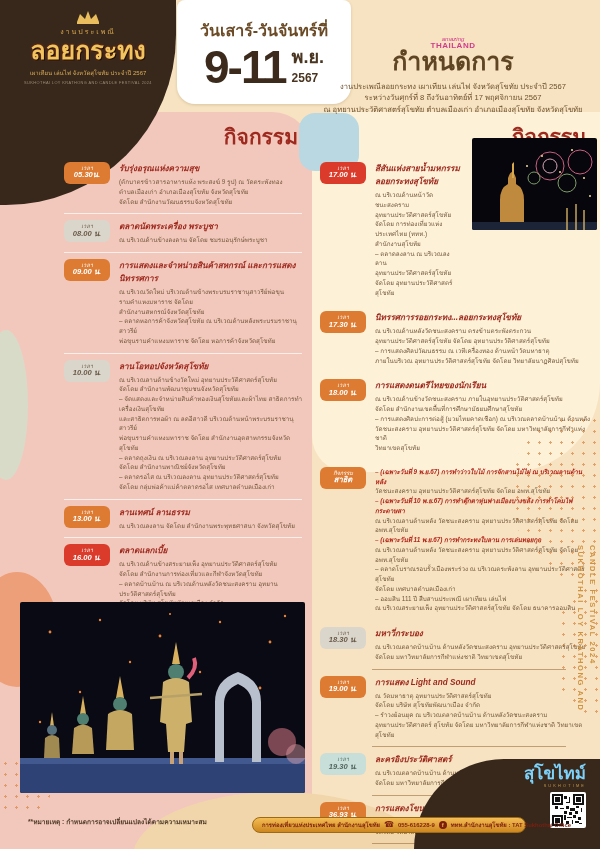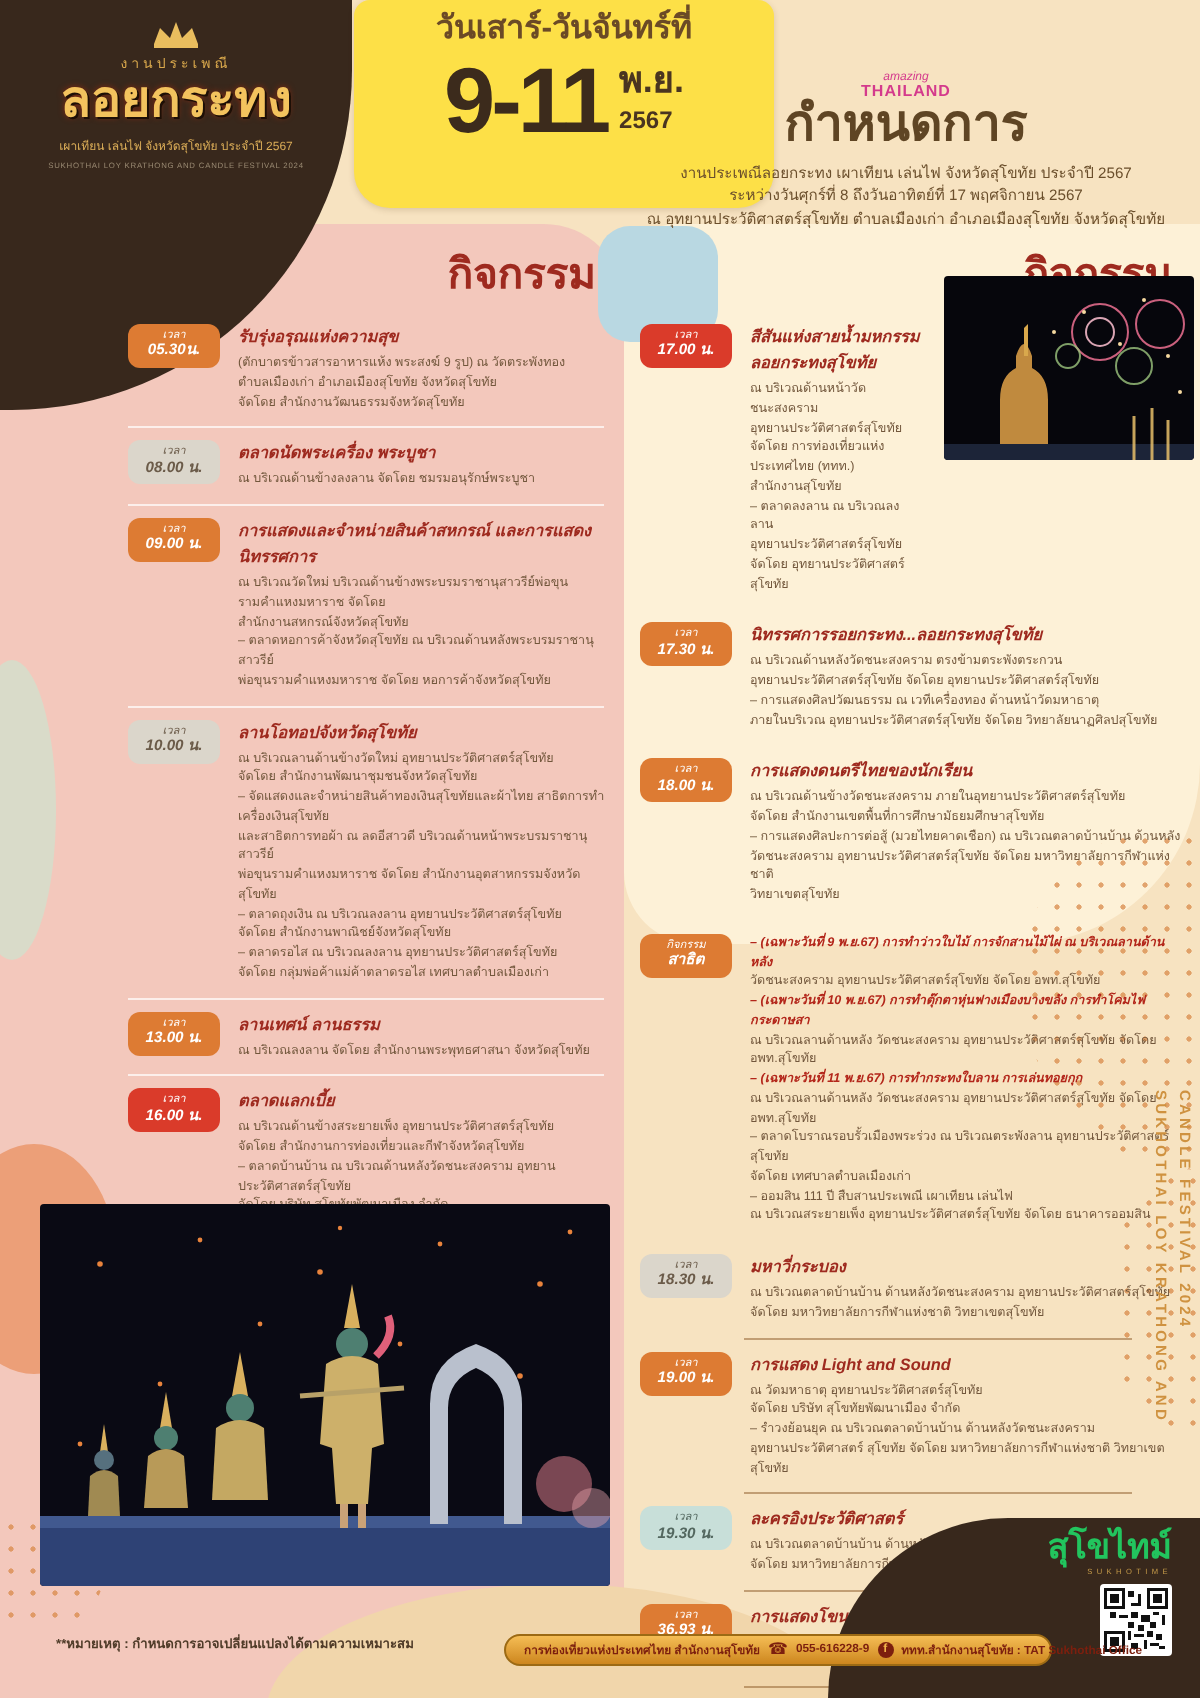--- a/index.html
+++ b/index.html
@@ -22,22 +22,22 @@
 
   
   .logo-blob{position:absolute;left:0;top:0;width:176px;height:205px;background:#38281c;border-radius:0 0 170px 0;z-index:3;
     text-align:center;color:#e9bd5e;box-sizing:border-box;padding-top:10px;}
   .logo-pre{font-size:7px;letter-spacing:2px;color:#d9a84c;margin-top:2px;}
   .logo-main{font-size:25px;font-weight:bold;color:#f3c35e;text-shadow:1px 1px 0 #1d0f06,0 0 3px #8a2a10;line-height:1.05;}
   .logo-sub1{font-size:6px;color:#dcae58;margin-top:5px;}
   .logo-sub2{font-size:3.9px;color:#9a8a72;letter-spacing:.4px;margin-top:2px;}
   .crown{display:block;margin:0 auto;}
 
-  .date-card{position:absolute;left:177px;top:0;width:210px;height:104px;background:#fde047;border-radius:8px 8px 18px 18px;z-index:3;
-    text-align:center;box-sizing:border-box;padding-top:1px;box-shadow:0 1px 3px rgba(90,60,20,.18);}
+  .date-card{position:absolute;left:177px;top:0;width:174px;height:104px;background:#ffffff;border-radius:8px 8px 18px 18px;z-index:3;
+    text-align:center;box-sizing:border-box;padding-top:18px;box-shadow:0 1px 3px rgba(90,60,20,.18);}
   .date-line1{font-size:16px;color:#6b4a26;font-weight:bold;}
   .date-row{display:flex;justify-content:center;align-items:center;gap:6px;margin-top:1px;}
   .date-big{font-size:46px;font-weight:bold;color:#3c2b1c;letter-spacing:-2px;line-height:1;}
   .date-suffix{text-align:left;color:#4a3520;}
   .date-month{font-size:18px;font-weight:bold;line-height:1.1;}
   .date-year{font-size:12px;font-weight:bold;}
 
   .header-right{position:absolute;left:310px;top:12px;width:286px;z-index:3;text-align:center;}
   .logos-row{display:flex;justify-content:center;align-items:center;gap:5px;height:26px;flex-direction:column;}
   .logo-circle{width:22px;height:22px;border-radius:50%;display:inline-flex;align-items:center;justify-content:center;font-size:8px;color:rgba(255,255,255,.85);box-shadow:inset 0 0 0 2px rgba(255,255,255,.35);}
@@ -82,21 +82,21 @@
   .side-text span{display:block;}
 
   
   .footnote{position:absolute;left:28px;top:816px;z-index:5;font-size:6.6px;font-weight:bold;color:#4f3b28;}
   .footer-bar{position:absolute;left:252px;top:817px;width:274px;height:16px;z-index:5;border-radius:9px;
     background:linear-gradient(#f5bd55,#cd861e);border:1px solid #9c6a14;box-sizing:border-box;
     display:flex;align-items:center;gap:4px;padding:0 9px;color:#7c1f0e;font-size:5.9px;font-weight:bold;white-space:nowrap;}
   .phone-icon{font-size:8px;line-height:1;}
   .fb-icon{width:8px;height:8px;border-radius:50%;background:#7c1f0e;color:#f2b54a;font-size:6px;font-weight:bold;
     display:inline-flex;align-items:center;justify-content:center;flex:0 0 auto;}
-  .brand-th{font-size:17px;font-weight:bold;color:#22c55e;line-height:1;margin-left:48px;}
+  .brand-th{font-size:17px;font-weight:bold;color:#7dd3fc;line-height:1;margin-left:48px;}
   .brand-en{font-size:3.8px;letter-spacing:2.2px;color:#c59a49;margin-top:2px;}
   .qr{margin-top:4px;background:#fff;padding:2px;border-radius:2px;}
 </style>
 </head>
 <body>
 
 <div class="page">
 
   <div class="pink-panel"></div>
   <div class="right-card"></div>

